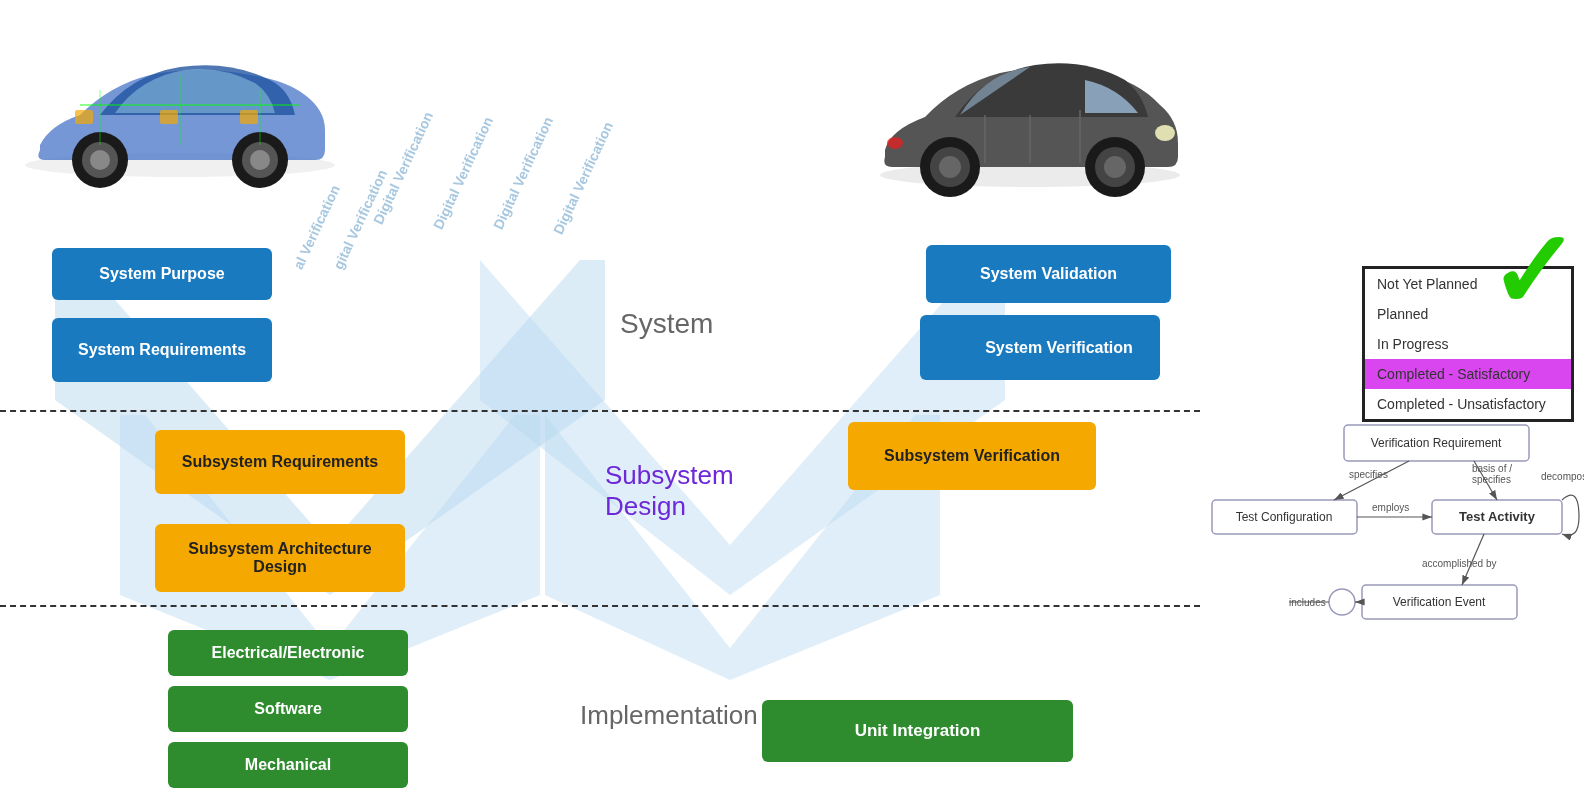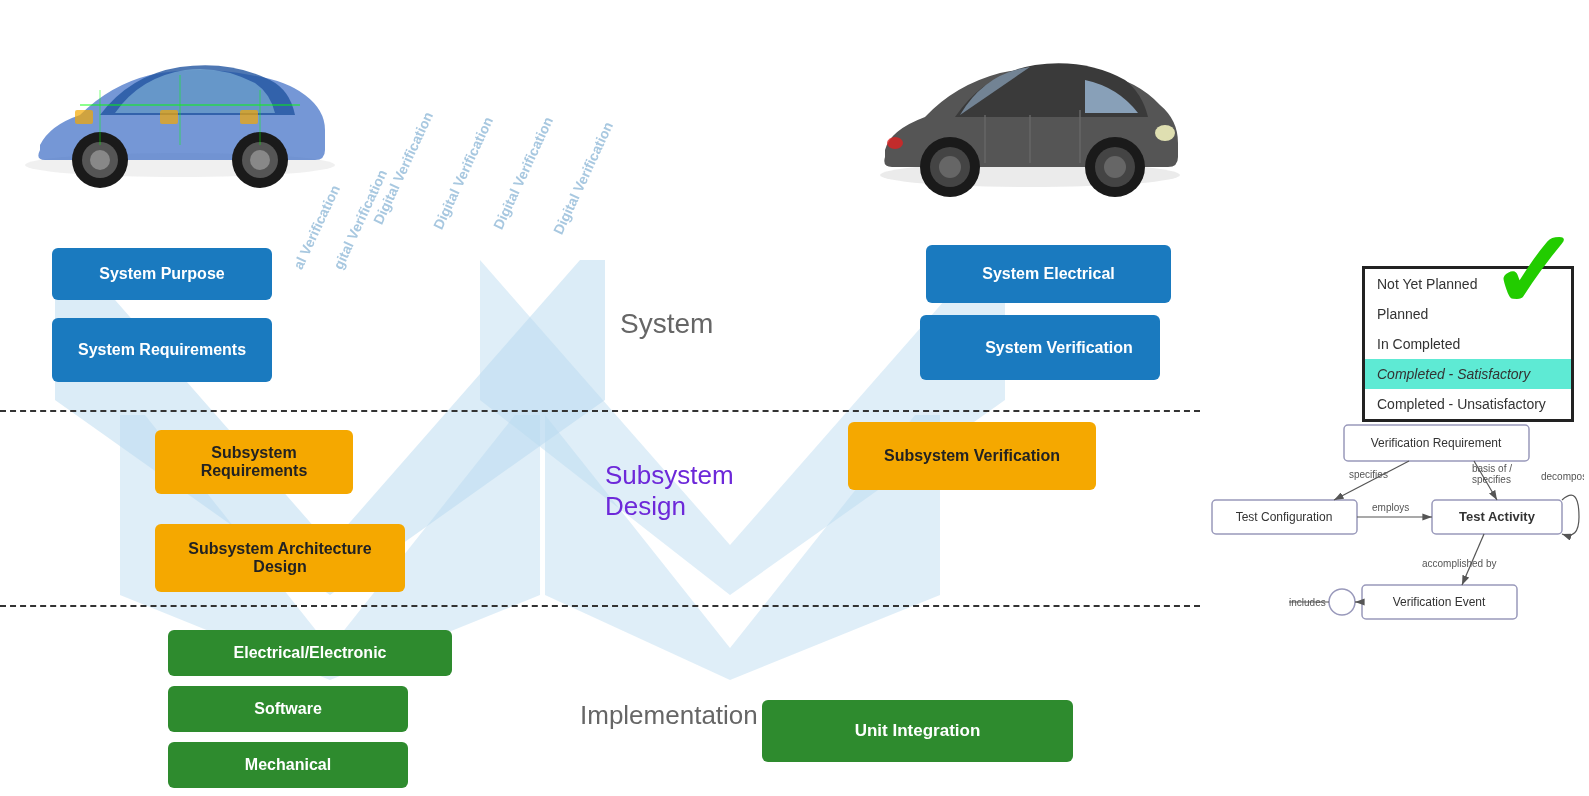--- a/index.html
+++ b/index.html
@@ -235,58 +235,58 @@
 
   <div class="divider" style="top:605px;"></div>
 
   <div class="box-blue" style="top:248px; left:52px; width:220px; height:52px;">
     <span>System Purpose</span>
   </div>
   <div class="box-blue" style="top:318px; left:52px; width:220px; height:64px;">
     <span>System Requirements</span>
   </div>
 
-  <div class="box-yellow" style="top:430px; left:155px; width:198px; height:64px;">
+  <div class="box-yellow" style="top:430px; left:155px; width:250px; height:64px;">
     <span>Subsystem Requirements</span>
   </div>
   <div class="box-yellow" style="top:508px; left:155px; width:250px; height:68px;margin-top:16px;">
     <span>Subsystem Architecture Design</span>
   </div>
 
-  <div class="box-green" style="top:630px; left:168px; width:284px; height:46px;">
+  <div class="box-green" style="top:630px; left:168px; width:240px; height:46px;">
     <span>Electrical/Electronic</span>
   </div>
   <div class="box-green" style="top:686px; left:168px; width:240px; height:46px;">
     <span>Software</span>
   </div>
   <div class="box-green" style="top:742px; left:168px; width:240px; height:46px;">
     <span>Mechanical</span>
   </div>
 
   <div class="box-blue" style="top:245px; left:926px; width:245px; height:58px;">
-    <span>System Electrical</span>
+    <span>System Validation</span>
   </div>
   <div class="box-blue" style="top:315px; left:920px; width:240px; height:65px;padding-left:48px;">
     <span>System Verification</span>
   </div>
 
   <div class="box-yellow" style="top:422px; left:848px; width:248px; height:68px;">
     <span>Subsystem Verification</span>
   </div>
 
   <div class="box-green" style="top:700px; left:762px; width:311px; height:62px; font-size:17px;">
     <span>Unit Integration</span>
   </div>
 
   <div style="position:absolute; top:240px; right:15px; width:212px; z-index:12;margin-top:26px;">
     <div style="border:3px solid #222; background:white; font-size:14px;">
       <div style="padding:7px 12px; color:#333;">Not Yet Planned</div>
       <div style="padding:7px 12px; color:#333;">Planned</div>
-      <div style="padding:7px 12px; color:#333;">In Completed</div>
-      <div style="padding:7px 12px; color:#333; background:#5eead4;font-style:italic;">Completed - Satisfactory</div>
+      <div style="padding:7px 12px; color:#333;">In Progress</div>
+      <div style="padding:7px 12px; color:#333; background:#d946ef;">Completed - Satisfactory</div>
       <div style="padding:7px 12px; color:#333;">Completed - Unsatisfactory</div>
     </div>
   </div>
 
   <div class="checkmark" style="font-size:110px; top:215px; right:8px; color:#22cc00; font-weight:900;">✓</div>
 
   <div class="verif-diagram">
     
     <svg width="390" height="230" viewBox="0 0 390 230" xmlns="http://www.w3.org/2000/svg">
 

